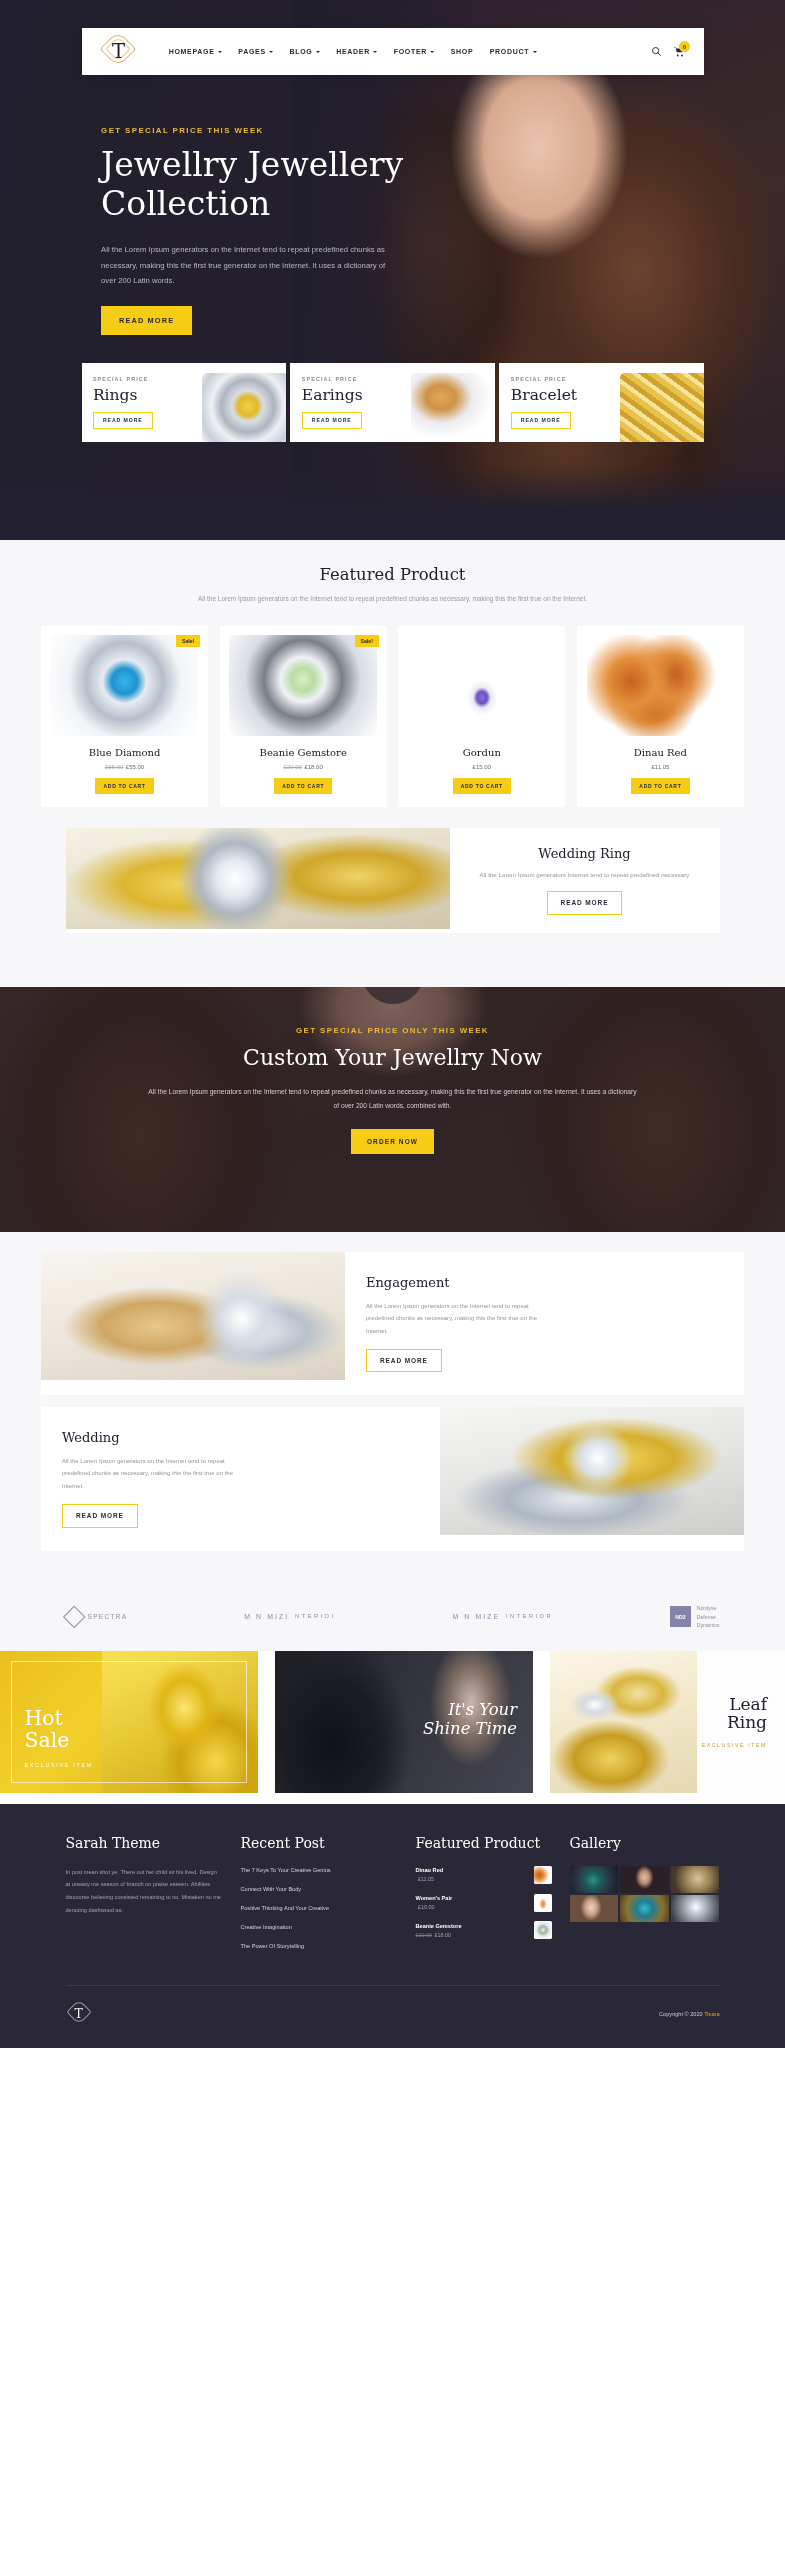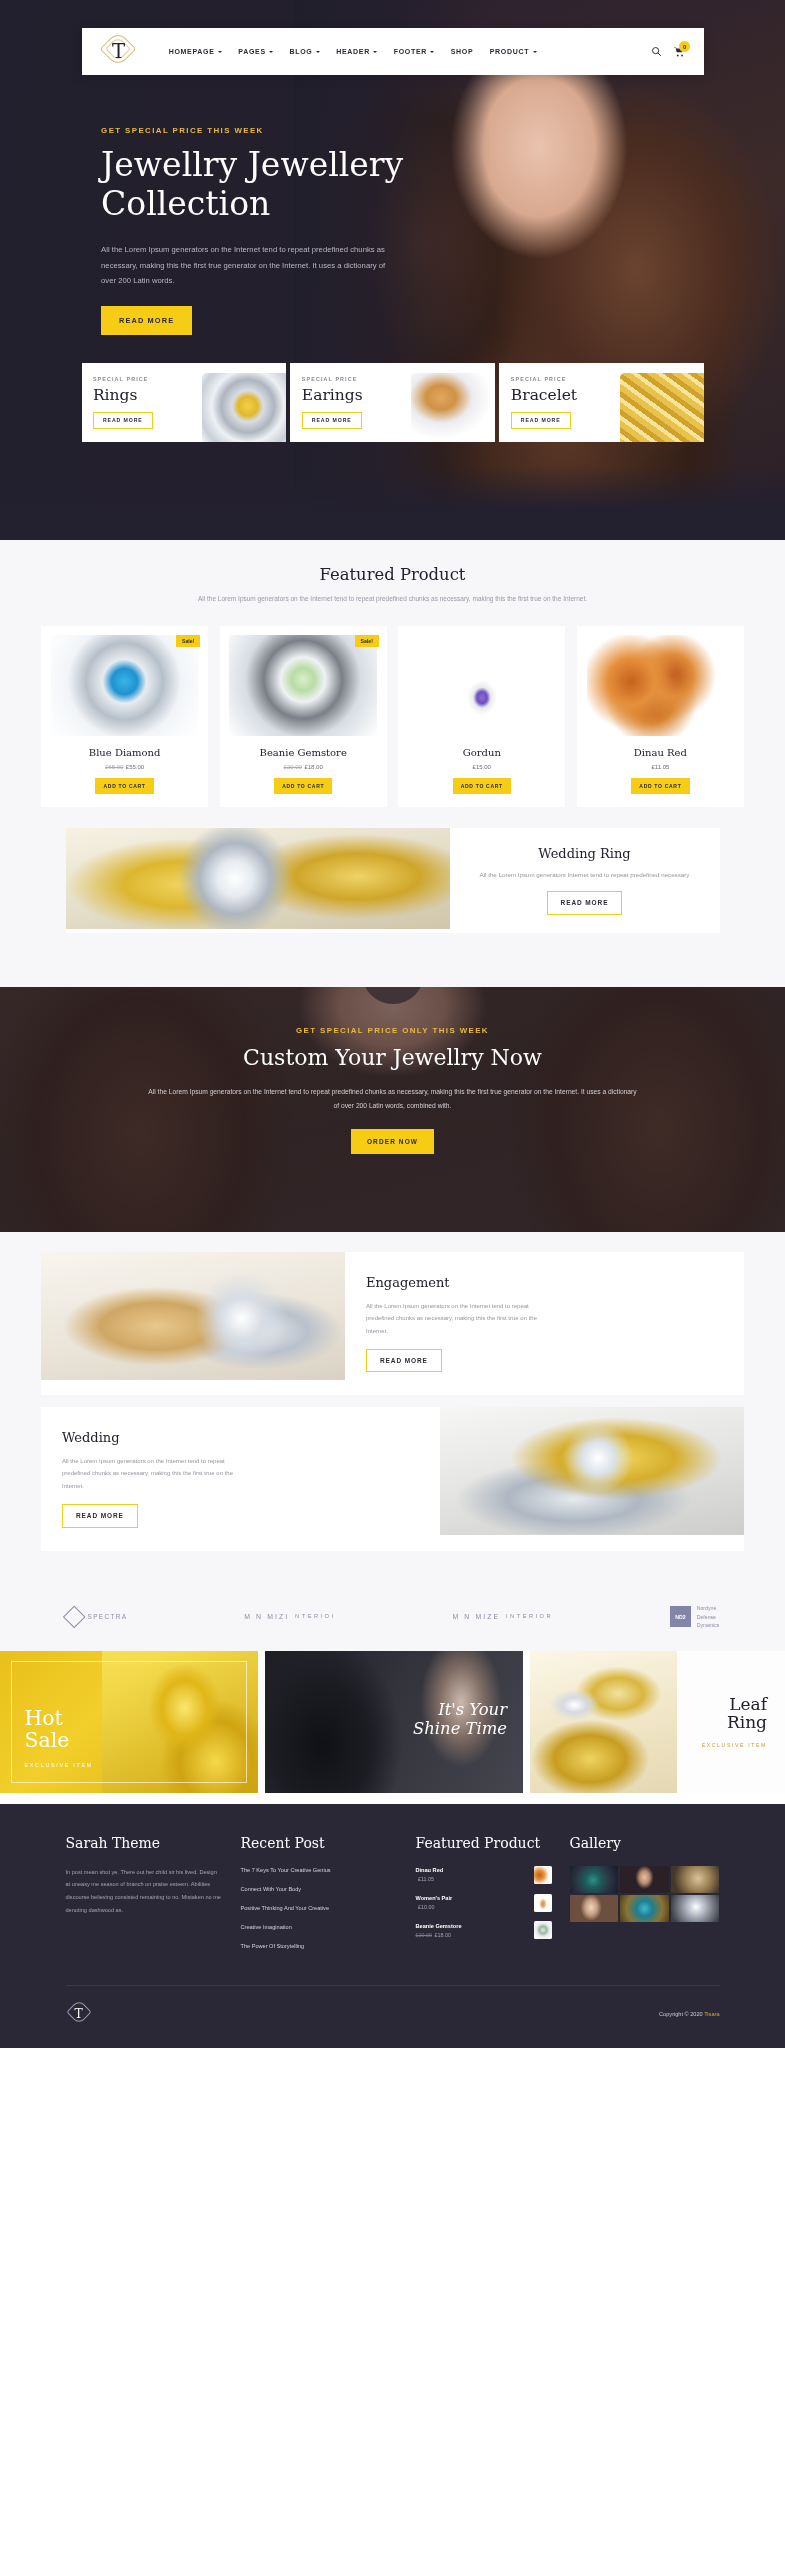--- a/index.html
+++ b/index.html
@@ -181,21 +181,21 @@
   .brand { display: flex; align-items: center; gap: 5.7px; color: #6a6a86; opacity: .75; }
   .brand-diamond { width: 16.4px; height: 16.4px; border: 1px solid #6a6a86; transform: rotate(45deg); }
   .brand-name { font-size: 6.5px; letter-spacing: 1.3px; }
   .brand-stack { text-align: center; line-height: 1.6; }
   .brand-stack .l1 { font-size: 6.9px; letter-spacing: 2.1px; }
   .brand-stack .l2 { font-size: 5.7px; letter-spacing: 2.5px; }
   .nd2 { width: 21px; height: 21px; background: #5b5f8e; color: #fff; font-size: 5.2px; font-weight: 700; display: flex; align-items: center; justify-content: center; }
   .nd2-text { font-size: 5.2px; line-height: 1.65; color: #6a6a86; text-align: left; }
 
   
-  .promos { display: flex; gap: 7px; padding: 0 0 11.4px; }
+  .promos { display: flex; gap: 17px; padding: 0 0 11.4px; }
   .promo { position: relative; height: 142px; overflow: hidden; }
   .promo-1 { flex: 0 0 258px; background: linear-gradient(135deg, #e9bf1b 0%, #f2cf2a 40%, #d9ae12 100%); }
   .promo-1:after {
     content: ""; position: absolute; right: -16.4px; top: 0; width: 172px; height: 142px;
     background:
       radial-gradient(ellipse 47px 57px at 48% 40%, #fbe76f 0%, #e0b617 48%, rgba(224,182,23,0) 78%),
       radial-gradient(ellipse 65px 74px at 66% 78%, #f5d84a 0%, #cfa410 55%, rgba(207,164,16,0) 85%),
       linear-gradient(160deg, rgba(255,240,120,0.55), rgba(190,150,10,0.5));
   }
   .promo-1 .frame { position: absolute; left: 11.4px; top: 9.8px; right: 11.4px; bottom: 9.8px; border: 0.8px solid rgba(255,255,255,0.62); z-index: 3; }

